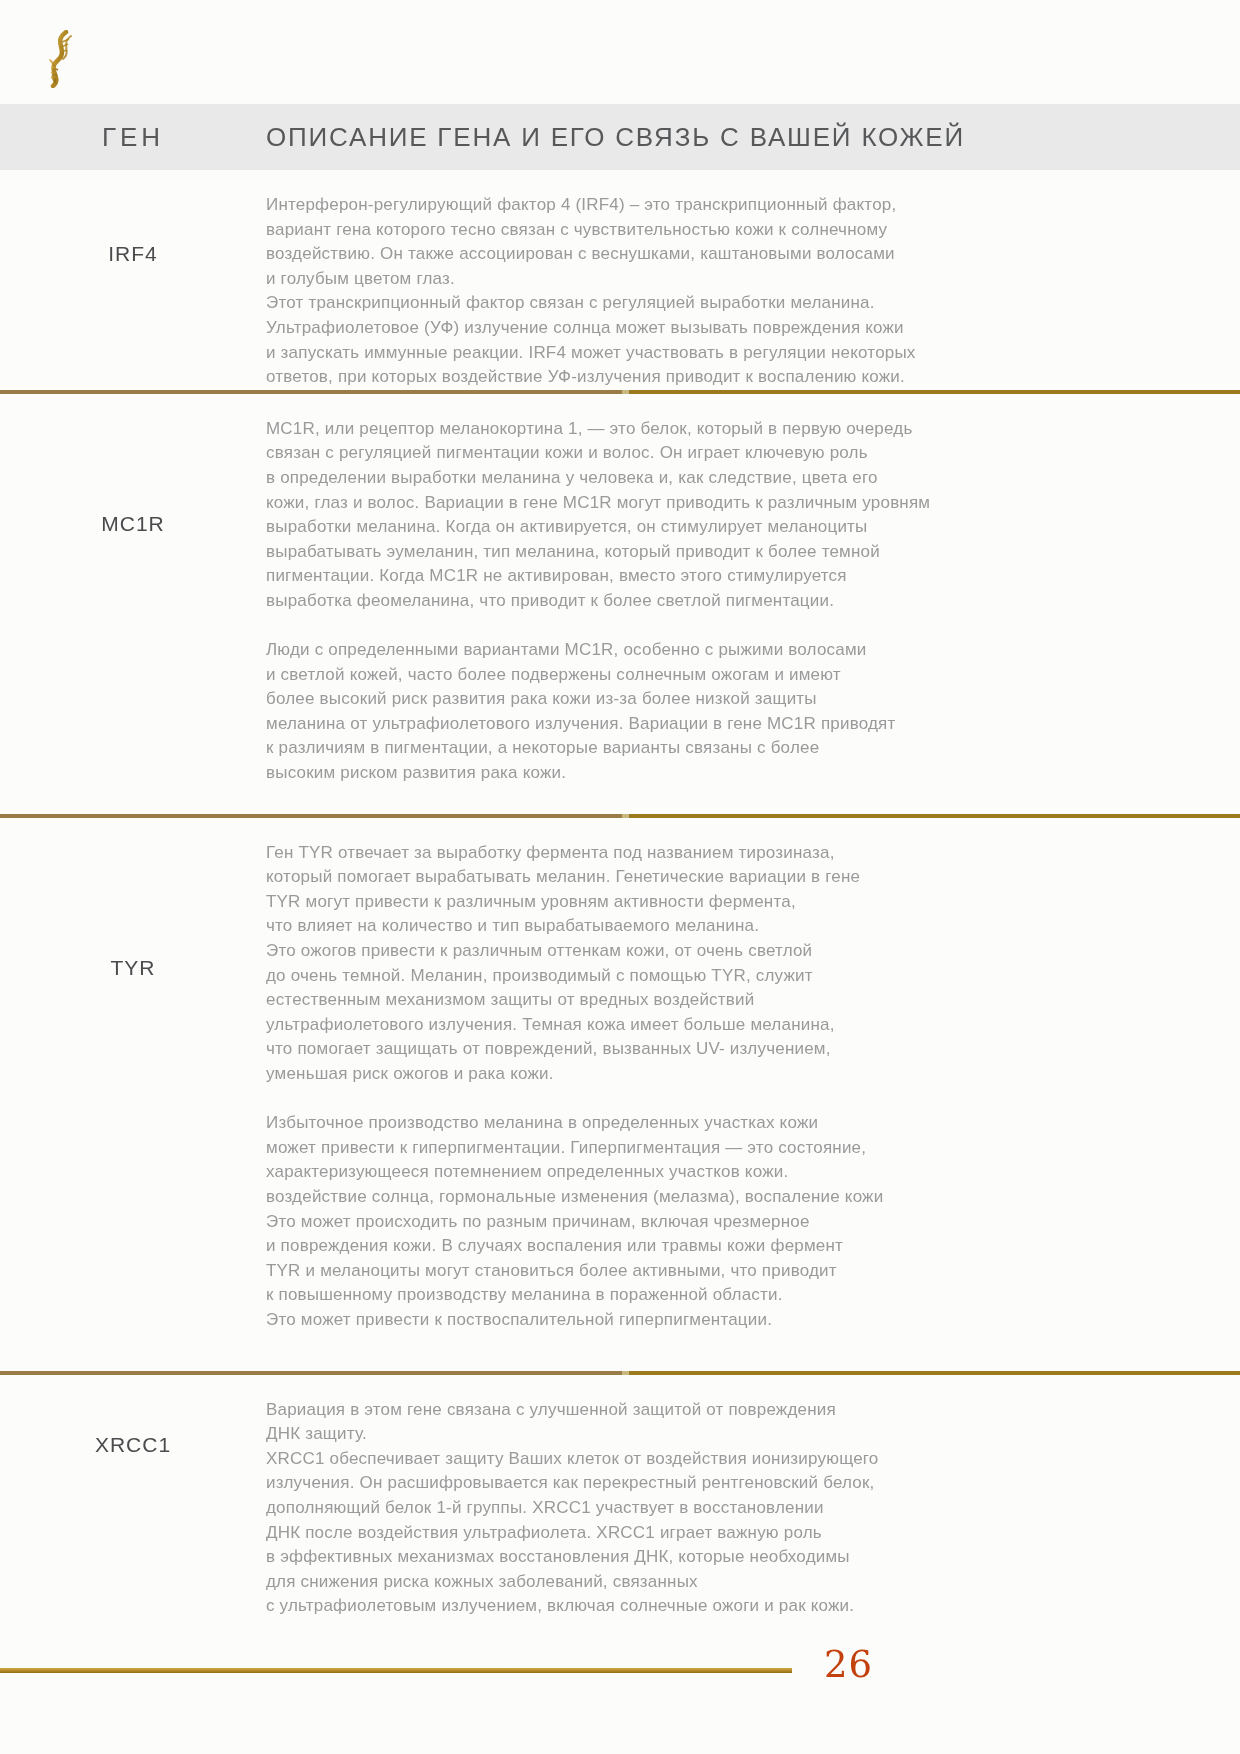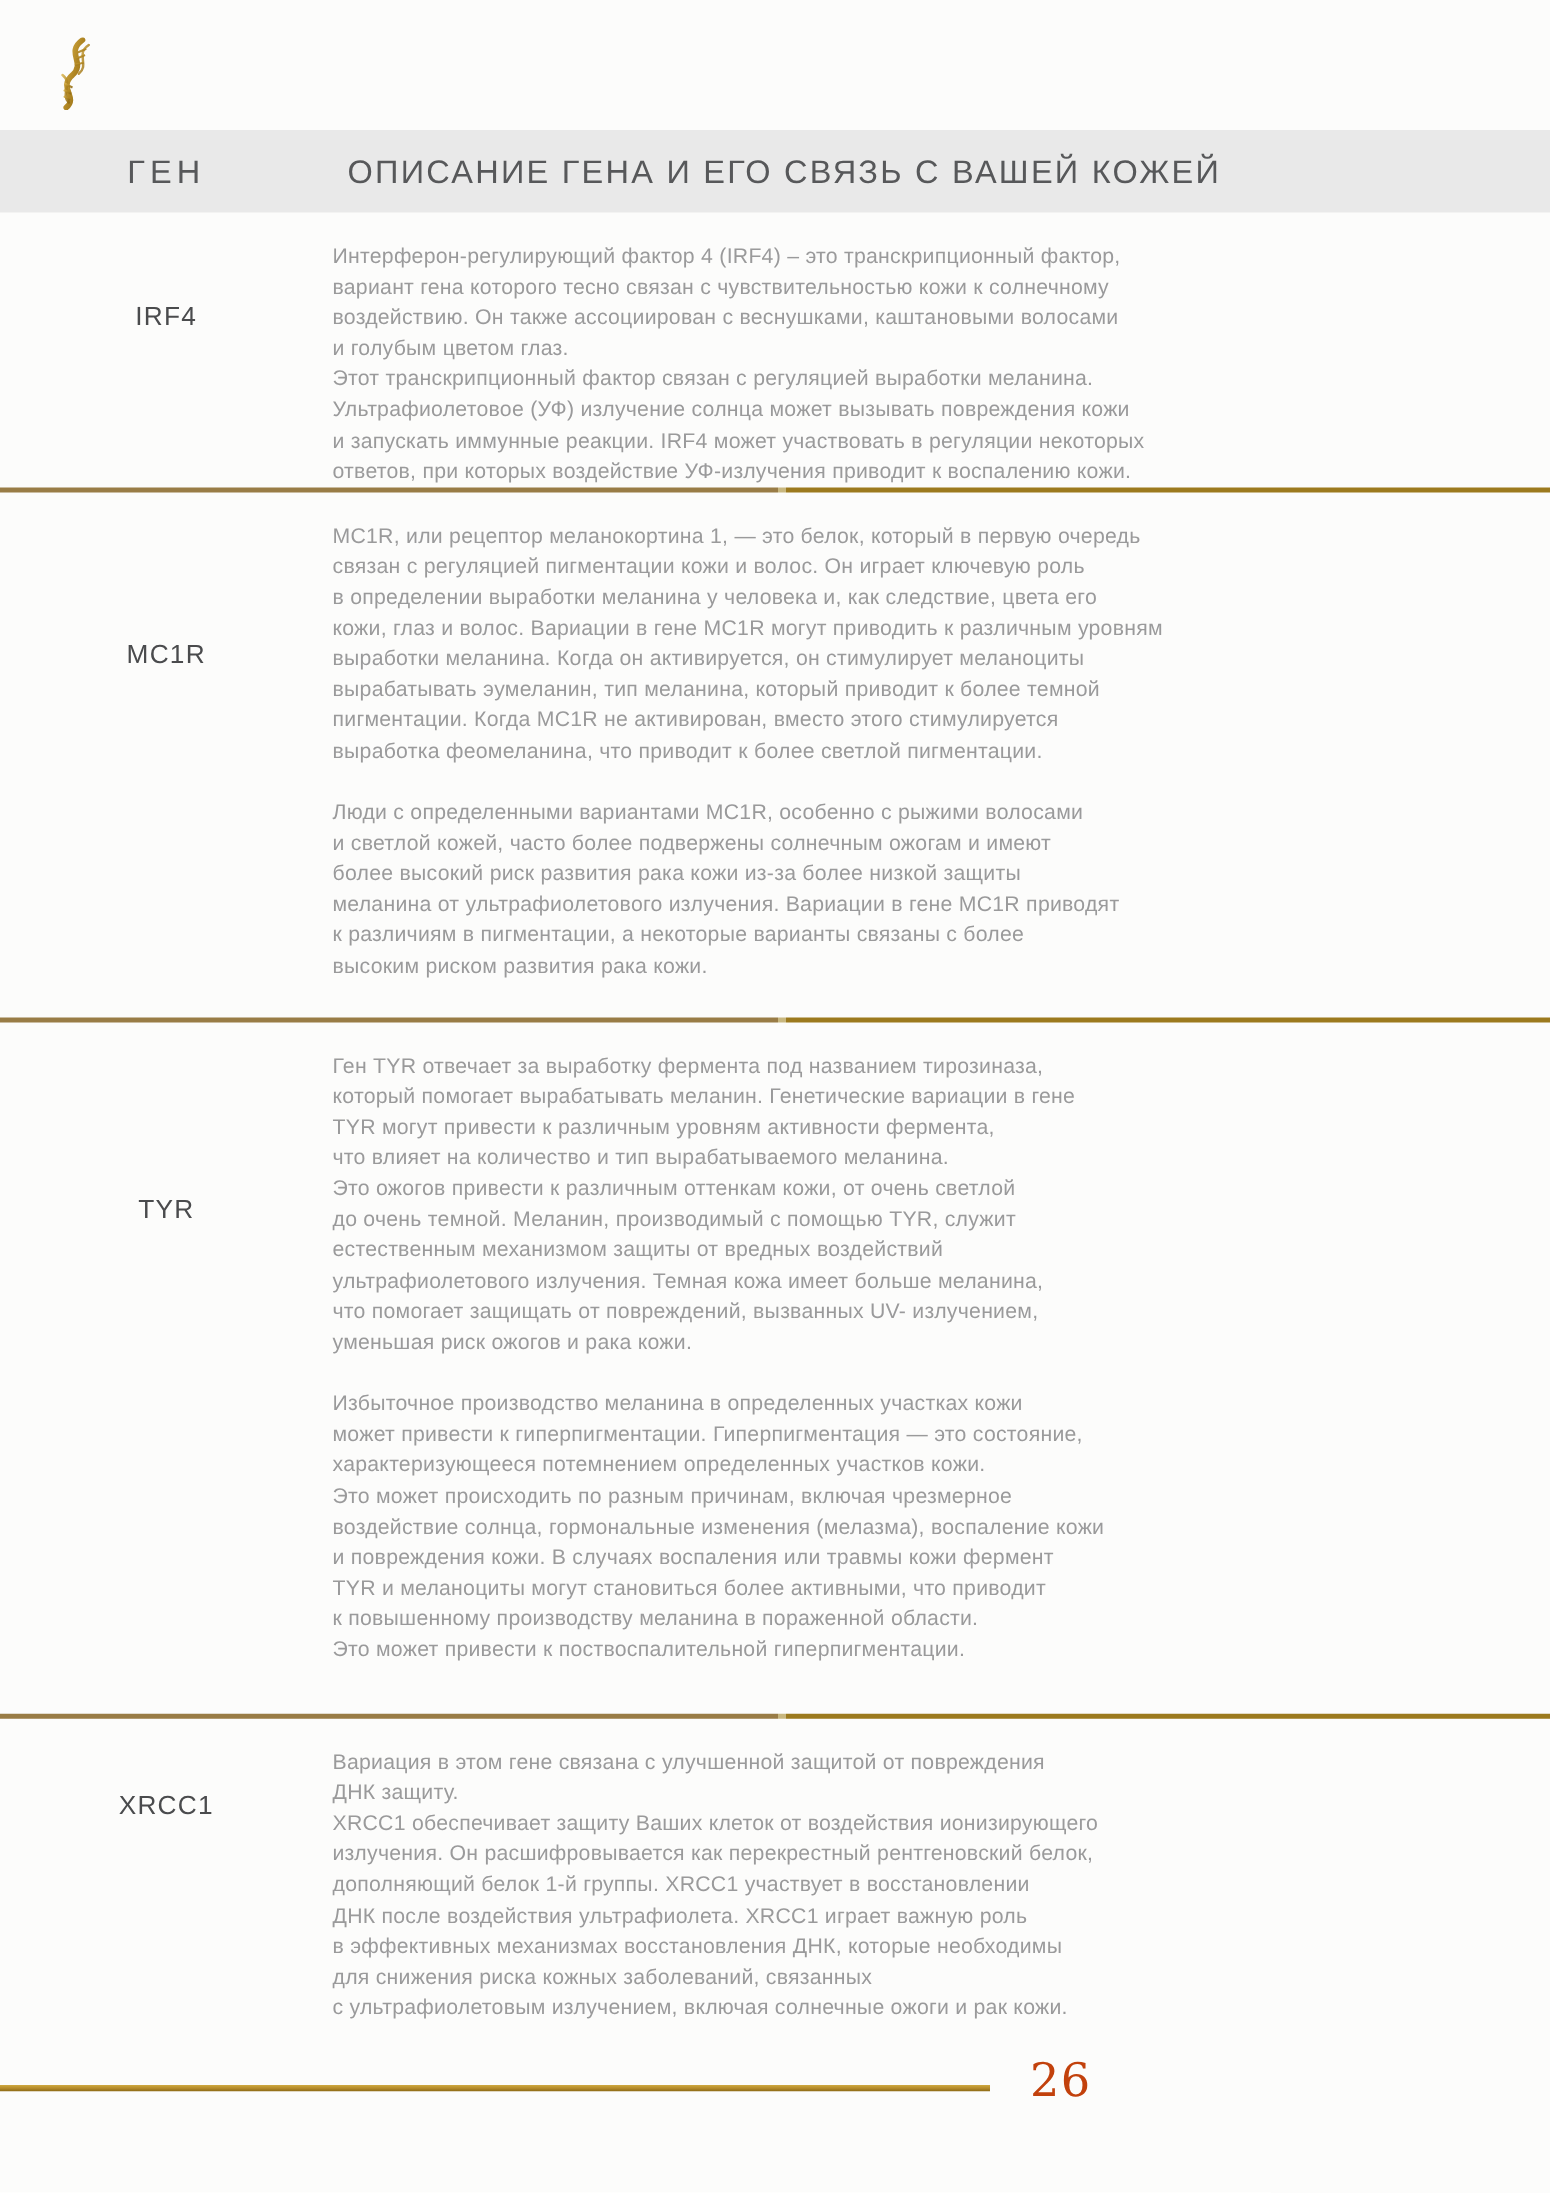--- a/index.html
+++ b/index.html
@@ -8,21 +8,21 @@
     width:1240px;height:1754px;
     background:#fcfcfb;
     font-family:"Liberation Sans", sans-serif;
     overflow:hidden;
   }
   
   .logo{position:absolute;top:30px;left:42px;width:36px;height:58px;}
   
   .header-band{
     position:absolute;top:104px;left:0;width:1240px;height:66px;
-    background:#e9e9e9;display:flex;align-items:center;gap:12px;
+    background:#e9e9e9;display:flex;align-items:center;
   }
   .hdr-gene{
     width:266px;text-align:center;
     font-size:26px;letter-spacing:4px;color:#57585a;font-weight:300;
   }
   .hdr-desc{
     font-size:26px;letter-spacing:1.8px;color:#57585a;font-weight:300;
   }
   
   .rows{position:absolute;top:170px;left:0;width:1240px;}
@@ -150,22 +150,22 @@
             <div class="line">до очень темной. Меланин, производимый с помощью TYR, служит</div>
             <div class="line">естественным механизмом защиты от вредных воздействий</div>
             <div class="line">ультрафиолетового излучения. Темная кожа имеет больше меланина,</div>
             <div class="line">что помогает защищать от повреждений, вызванных UV- излучением,</div>
             <div class="line">уменьшая риск ожогов и рака кожи.</div>
           </div>
           <div class="para">
             <div class="line">Избыточное производство меланина в определенных участках кожи</div>
             <div class="line">может привести к гиперпигментации. Гиперпигментация — это состояние,</div>
             <div class="line">характеризующееся потемнением определенных участков кожи.</div>
+            <div class="line">воздействие солнца, гормональные изменения (мелазма), воспаление кожи</div>
             <div class="line">Это может происходить по разным причинам, включая чрезмерное</div>
-            <div class="line">воздействие солнца, гормональные изменения (мелазма), воспаление кожи</div>
             <div class="line">и повреждения кожи. В случаях воспаления или травмы кожи фермент</div>
             <div class="line">TYR и меланоциты могут становиться более активными, что приводит</div>
             <div class="line">к повышенному производству меланина в пораженной области.</div>
             <div class="line">Это может привести к поствоспалительной гиперпигментации.</div>
           </div>
         </div>
       </div>
       <div class="divider"></div>
       <div class="row row-3">
         <div class="cell-gene">

